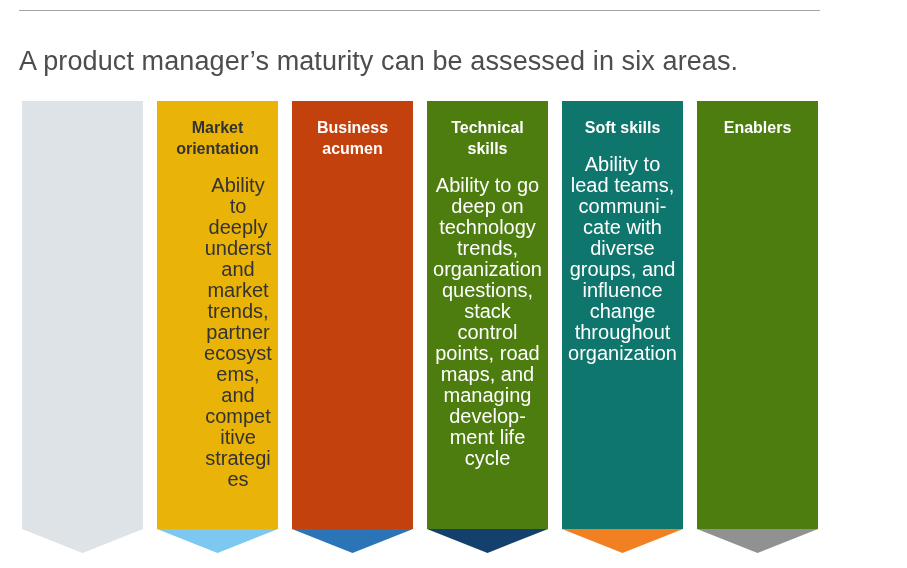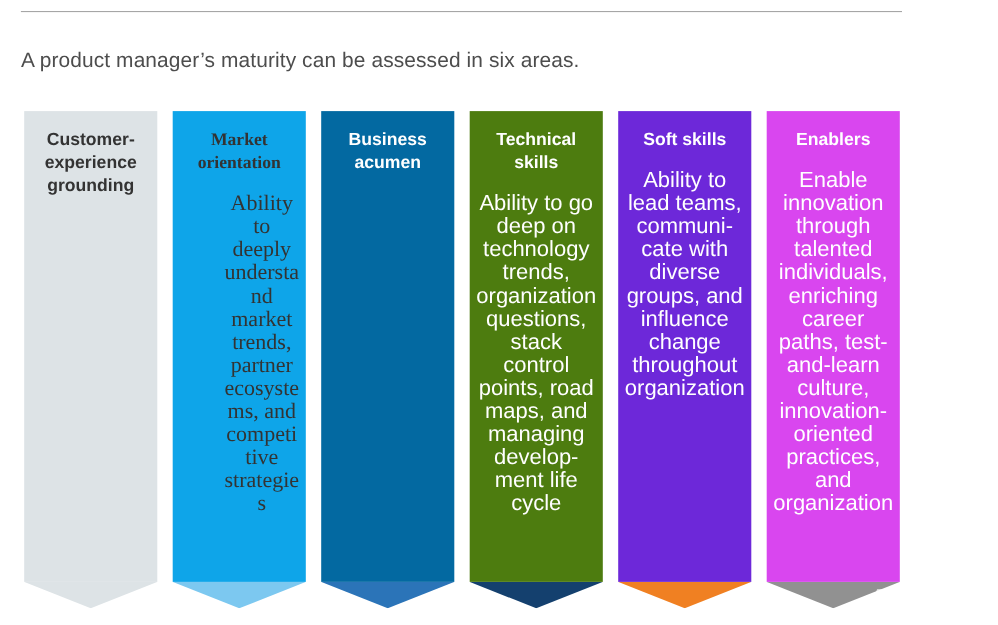--- a/index.html
+++ b/index.html
@@ -21,21 +21,21 @@
     left: 19px;
     top: 10px;
     width: 801px;
     height: 1px;
     background: #a6a6a6;
   }
   #page-title {
     position: absolute;
     left: 19px;
     top: 28px;
-    font-size: 19px;
+    font-size: 27px;
     line-height: 30px;
     color: #4d4d4d;
     font-weight: 400;
     letter-spacing: 0.1px;
     white-space: nowrap;
   }
 
   
   #columns {
     position: absolute;
@@ -109,65 +109,63 @@
 </style>
 </head>
 <body>
 
 <div id="header-rule"></div>
 <h1 id="page-title">A product manager’s maturity can be assessed in six areas.</h1>
 
 <div id="columns">
     <div class="column">
       <div class="col-body" style="background: rgb(221, 227, 230);">
-        <div class="col-title" style="color: rgb(51, 51, 51);">Customer-experience grounding</div>
       </div>
       <svg class="col-arrow" viewBox="0 0 121 24" preserveAspectRatio="none">
         <polygon points="0,0 121,0 60.5,24" fill="#dde3e6"></polygon>
       </svg>
     </div>
     <div class="column">
-      <div class="col-body" style="background: #0ea5e9; font-family: Liberation Serif, serif;">
+      <div class="col-body" style="background: #eab308;">
         <div class="col-title" style="color: rgb(51, 51, 51);">Market orientation</div>
         <div class="col-desc" style="color: rgb(51, 51, 51); margin-left: 41px;">Ability to deeply understand market trends, partner ecosystems, and competitive strategies</div>
       </div>
       <svg class="col-arrow" viewBox="0 0 121 24" preserveAspectRatio="none">
         <polygon points="0,0 121,0 60.5,24" fill="#7cc8f0"></polygon>
       </svg>
     </div>
     <div class="column">
-      <div class="col-body" style="background: #0369a1;">
+      <div class="col-body" style="background: #c2410c;">
         <div class="col-title" style="color: rgb(255, 255, 255);">Business acumen</div>
       </div>
       <svg class="col-arrow" viewBox="0 0 121 24" preserveAspectRatio="none">
         <polygon points="0,0 121,0 60.5,24" fill="#2b74b8"></polygon>
       </svg>
     </div>
     <div class="column">
       <div class="col-body" style="background: #4d7c0f;">
         <div class="col-title" style="color: rgb(255, 255, 255);">Technical skills</div>
         <div class="col-desc" style="color: rgb(255, 255, 255);">Ability to go deep on technology trends, organization questions, stack control points, road maps, and managing develop-ment life cycle</div>
       </div>
       <svg class="col-arrow" viewBox="0 0 121 24" preserveAspectRatio="none">
         <polygon points="0,0 121,0 60.5,24" fill="#14406e"></polygon>
       </svg>
     </div>
     <div class="column">
-      <div class="col-body" style="background: #6d28d9;">
+      <div class="col-body" style="background: #0f766e;">
         <div class="col-title" style="color: rgb(255, 255, 255);">Soft skills</div>
         <div class="col-desc" style="color: rgb(255, 255, 255);">Ability to lead teams, communi-cate with diverse groups, and influence change throughout organization</div>
       </div>
       <svg class="col-arrow" viewBox="0 0 121 24" preserveAspectRatio="none">
         <polygon points="0,0 121,0 60.5,24" fill="#f08022"></polygon>
       </svg>
     </div>
     <div class="column">
-      <div class="col-body" style="background: #d946ef;">
+      <div class="col-body" style="background: #4d7c0f;">
         <div class="col-title" style="color: rgb(255, 255, 255);">Enablers</div>
-        <div class="col-desc" style="color: rgb(255, 255, 255);">Enable innovation through talented individuals, enriching career paths, test-and-learn culture, innovation-oriented practices, and organization</div>
       </div>
       <svg class="col-arrow" viewBox="0 0 121 24" preserveAspectRatio="none">
         <polygon points="0,0 121,0 60.5,24" fill="#919191"></polygon>
       </svg>
     </div>
   </div>
 
 <div id="watermark">
   <span class="wm-latin">AAA</span>
   <span class="wm-cjk">教育</span>

